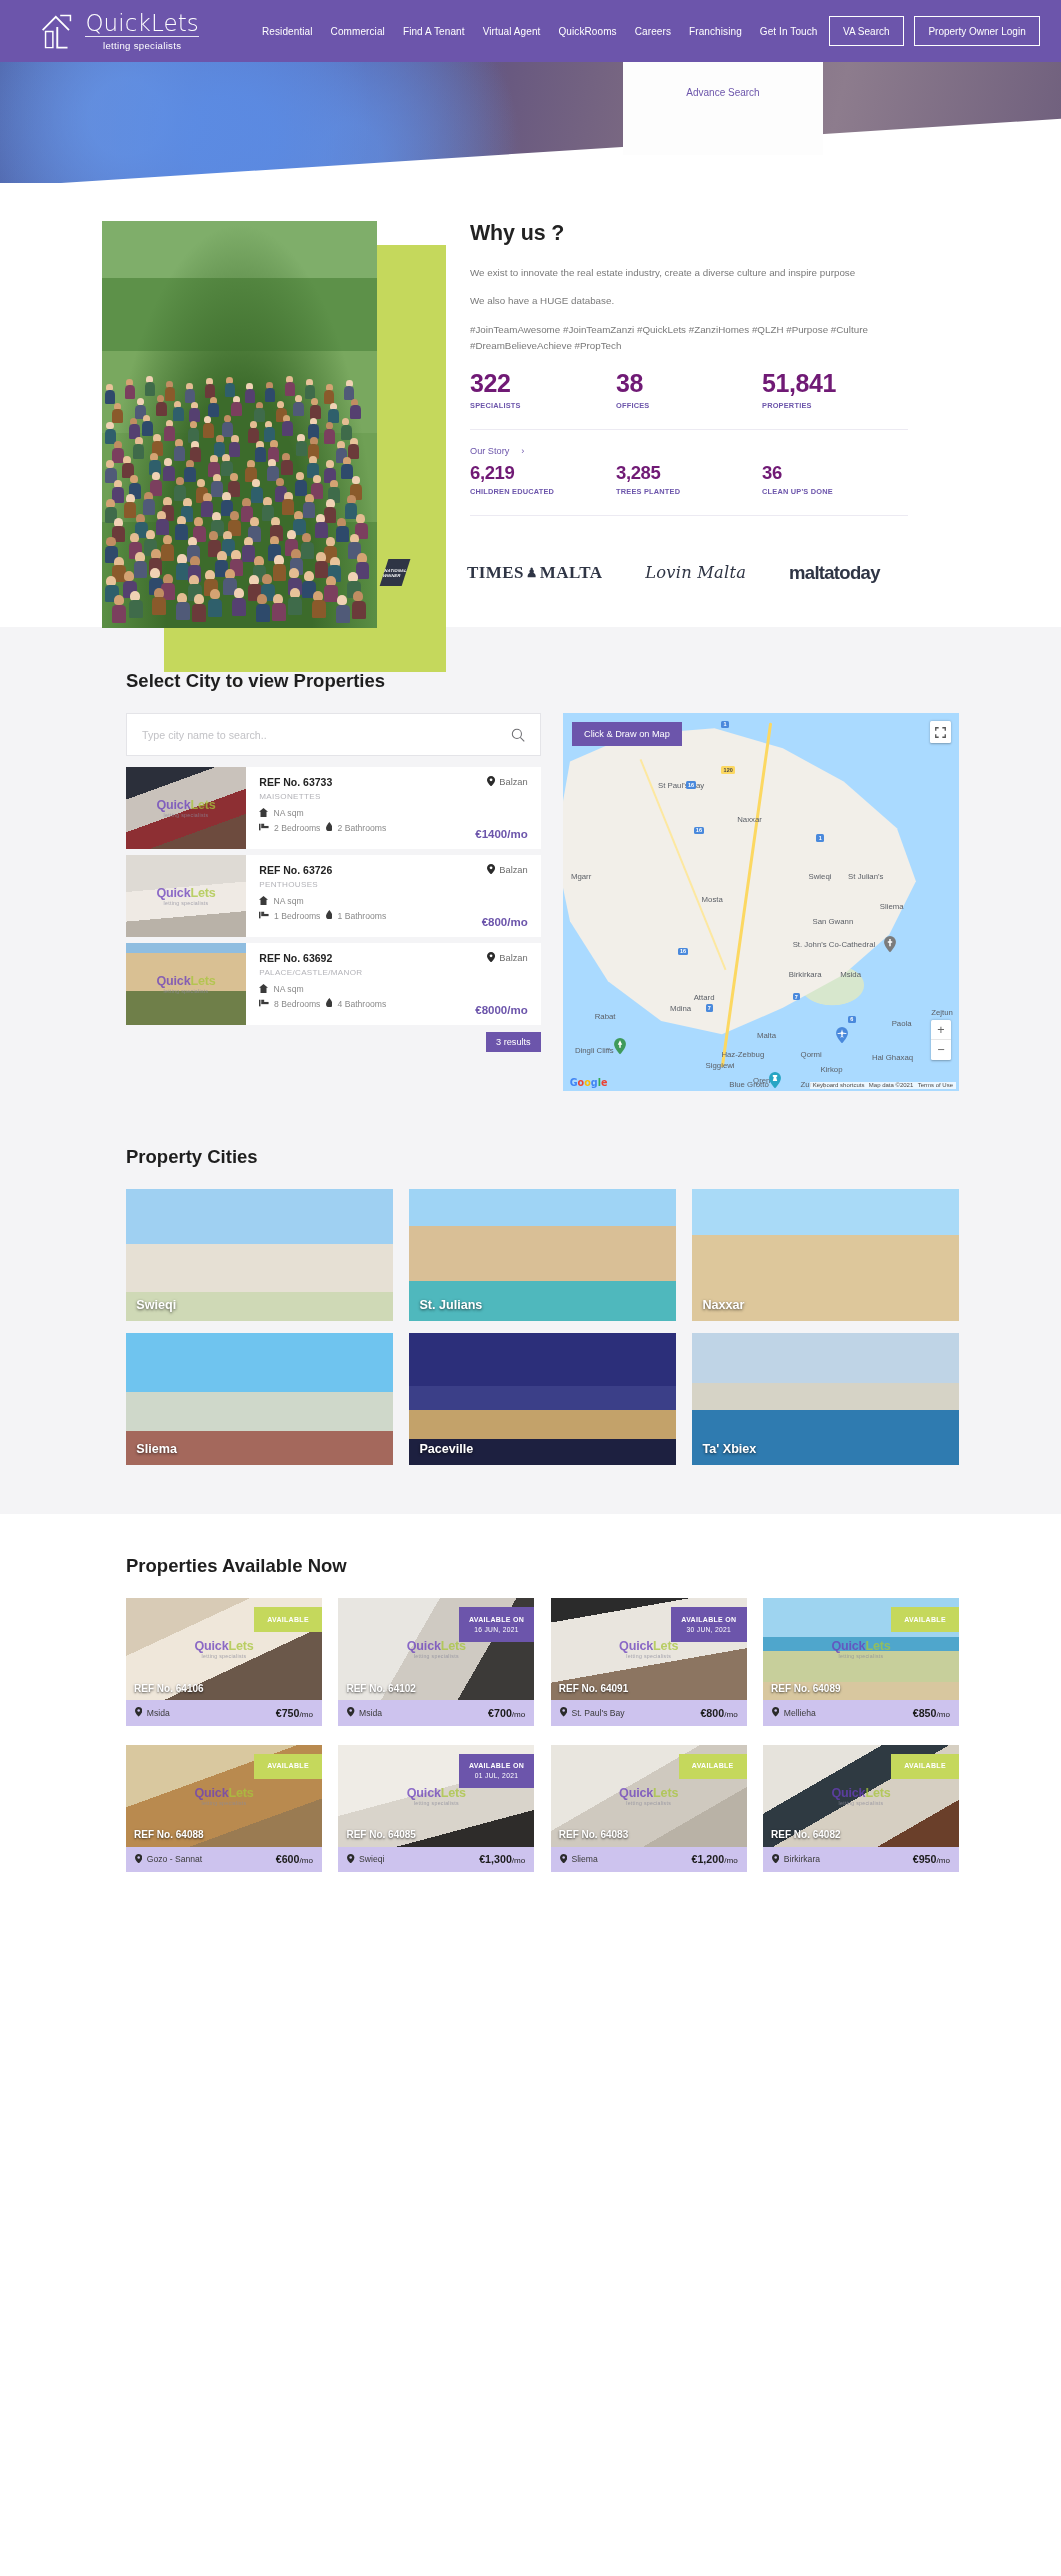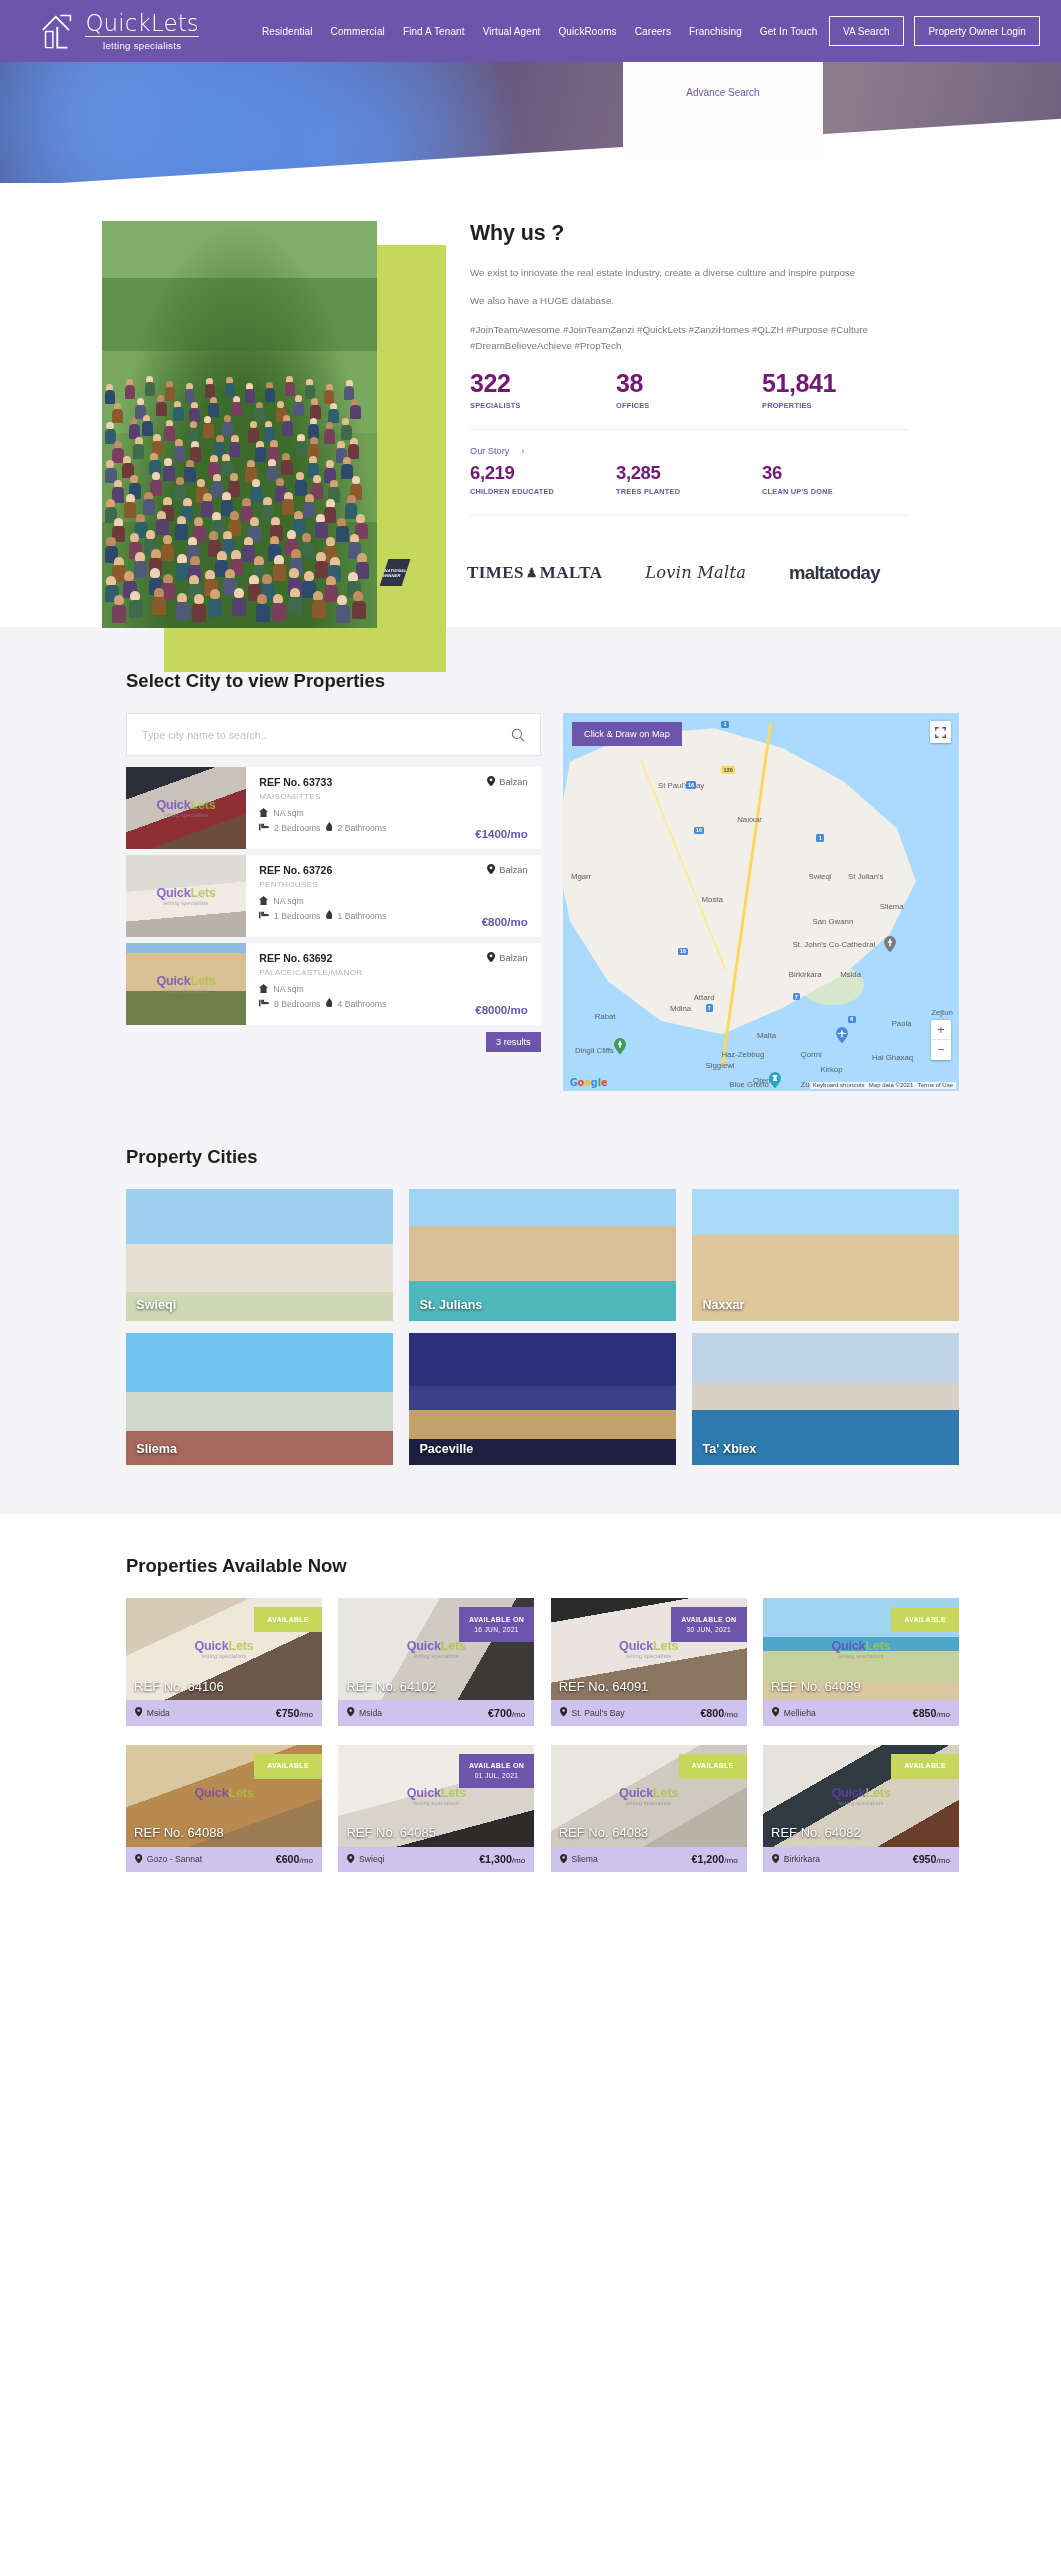--- a/index.html
+++ b/index.html
@@ -276,21 +276,21 @@
   .badge {
     position: absolute; right: 0; top: 9px; color: #fff; font-size: 7px;
     font-weight: 700; padding: 7.4px 10.3px; letter-spacing: 0.3px; text-align: center;
     line-height: 1.45; min-width: 68px;
   }
   .badge.avail { background: #c5d85c; }
   .badge.availon { background: #6c55ab; }
   .badge .d { font-weight: 400; font-size: 6.7px; display: block; }
   .prop-ref {
     position: absolute; left: 8.1px; bottom: 6.7px; color: #fff;
-    font-size: 13px; font-weight: 400; text-shadow: 0 0.7px 2.2px rgba(0,0,0,.7);
+    font-size: 10px; font-weight: 700; text-shadow: 0 0.7px 2.2px rgba(0,0,0,.7);
   }
   .prop-foot {
     background: #cdc3ee; display: flex; align-items: center;
     justify-content: space-between; padding: 6.7px 9px;
   }
   .prop-city { font-size: 8.6px; color: #3b3b3b; display: flex; align-items: center; gap: 4.4px; }
   .prop-price { font-size: 10.7px; font-weight: 700; color: #1c1c1c; }
   .prop-price small { font-size: 8.1px; font-weight: 400; }
 
   

